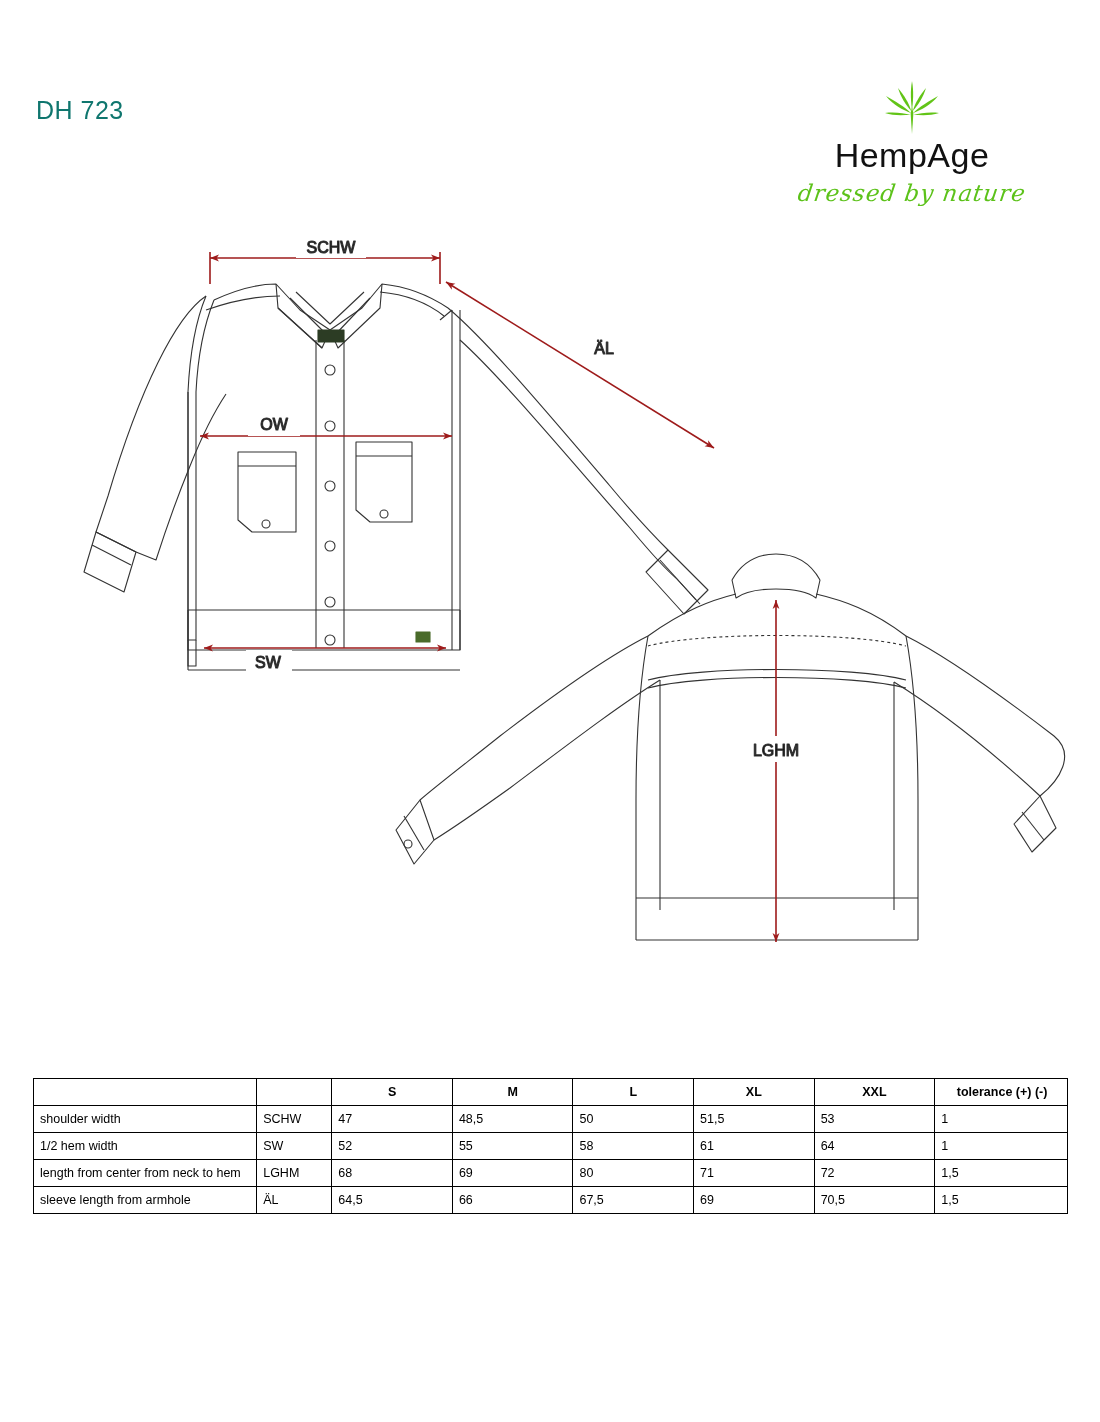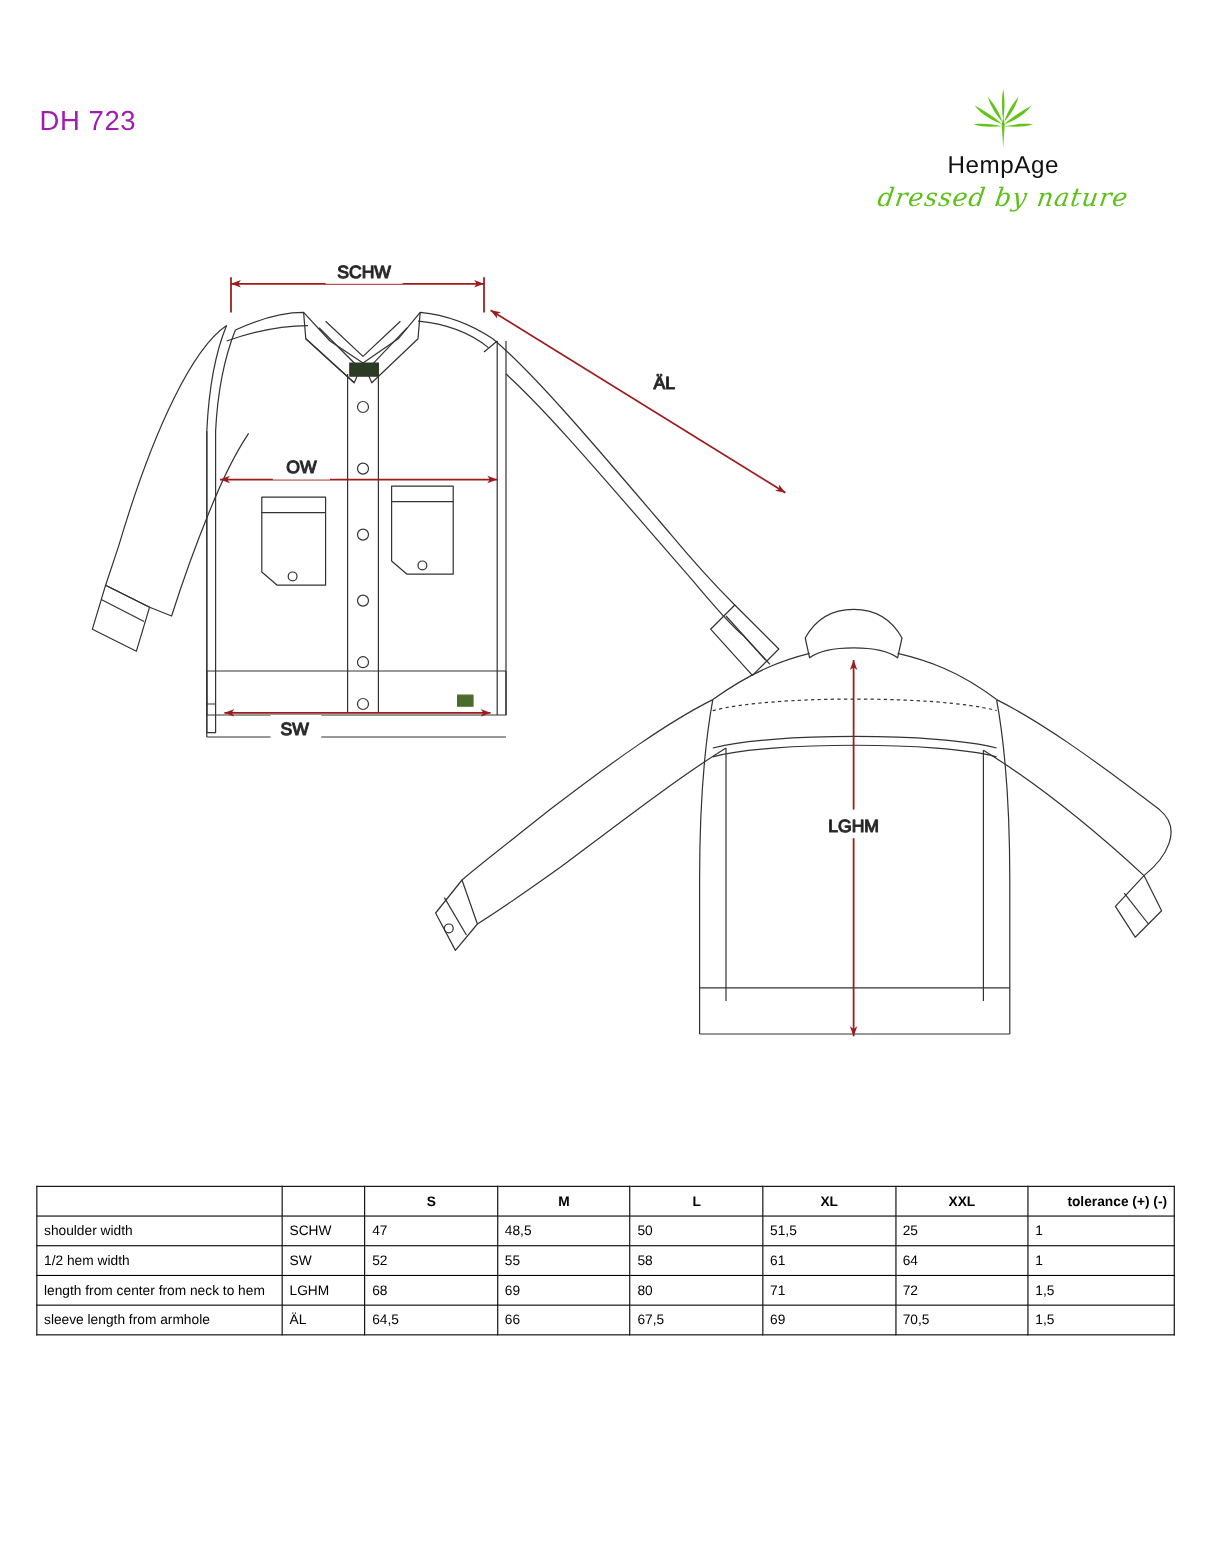--- a/index.html
+++ b/index.html
@@ -21,37 +21,37 @@
     height: 1422px;
   }
 
   
   .doc-code {
     position: absolute;
     left: 36px;
     top: 96px;
     font-size: 25px;
     letter-spacing: 0.5px;
-    color: #a21caf;
+    color: #0f766e;
   }
   .brand {
     position: absolute;
     right: 58px;
     top: 80px;
     width: 260px;
     text-align: center;
   }
   .brand-leaf {
     display: block;
     margin: 0 auto 4px auto;
     width: 62px;
     height: 54px;
   }
   .brand-name {
-    font-size: 22px;
+    font-size: 34px;
     letter-spacing: 0.5px;
     color: #111;
     line-height: 1.05;
   }
   .brand-tagline {
     margin-top: 6px;
     font-family: "DejaVu Serif", serif;
     font-style: italic;
     font-size: 23px;
     color: #5cc21a;
@@ -96,21 +96,21 @@
     color: #000;
   }
   .col-desc { width: 250px; text-align: left; margin-left: 32px; }
   .col-code { width: 68px; text-align: left; }
   .col-size { width: 128px; text-align: right; }
   .col-tol  { width: 133px; text-align: right; }
   thead th.col-size, thead th.col-tol {
     text-align: center;
     font-weight: bold;
   }
-  thead th.col-tol { text-align: right; padding-left: 8px; }
+  thead th.col-tol { text-align: center; padding-left: 8px; }
   thead th.col-desc, thead th.col-code { text-align: left; }
   tbody td.num { text-align: left; margin-top: 20px; }
 </style>
 </head>
 <body>
 
 <div class="page">
 
   <div class="doc-code">DH 723</div>
 
@@ -290,21 +290,21 @@
         </tr>
       </thead>
       <tbody>
         <tr>
           <td class="col-desc">shoulder width</td>
           <td class="col-code">SCHW</td>
           <td class="col-size num">47</td>
           <td class="col-size num">48,5</td>
           <td class="col-size num">50</td>
           <td class="col-size num">51,5</td>
-          <td class="col-size num">25</td>
+          <td class="col-size num">53</td>
           <td class="col-tol num">1</td>
         </tr>
         <tr>
           <td class="col-desc">1/2 hem width</td>
           <td class="col-code">SW</td>
           <td class="col-size num">52</td>
           <td class="col-size num">55</td>
           <td class="col-size num">58</td>
           <td class="col-size num">61</td>
           <td class="col-size num">64</td>

